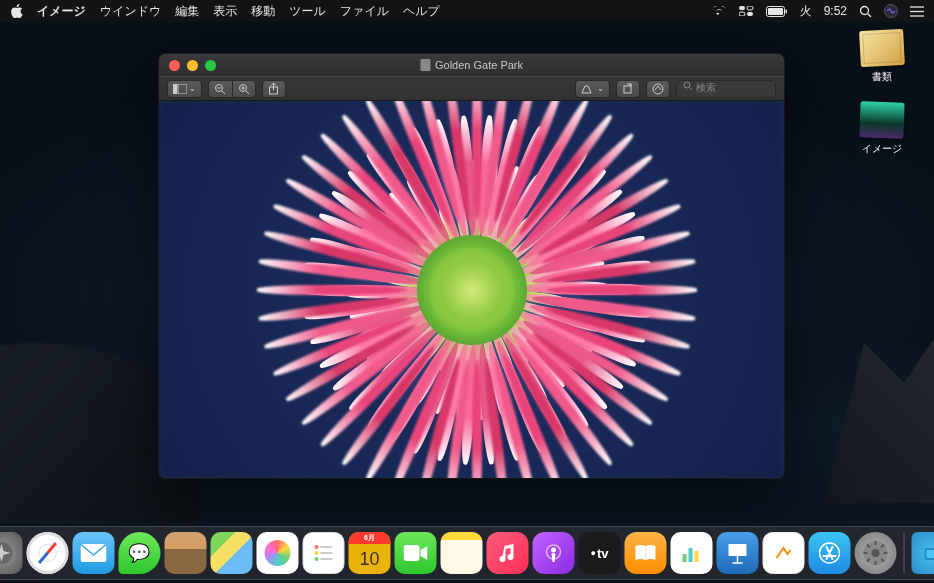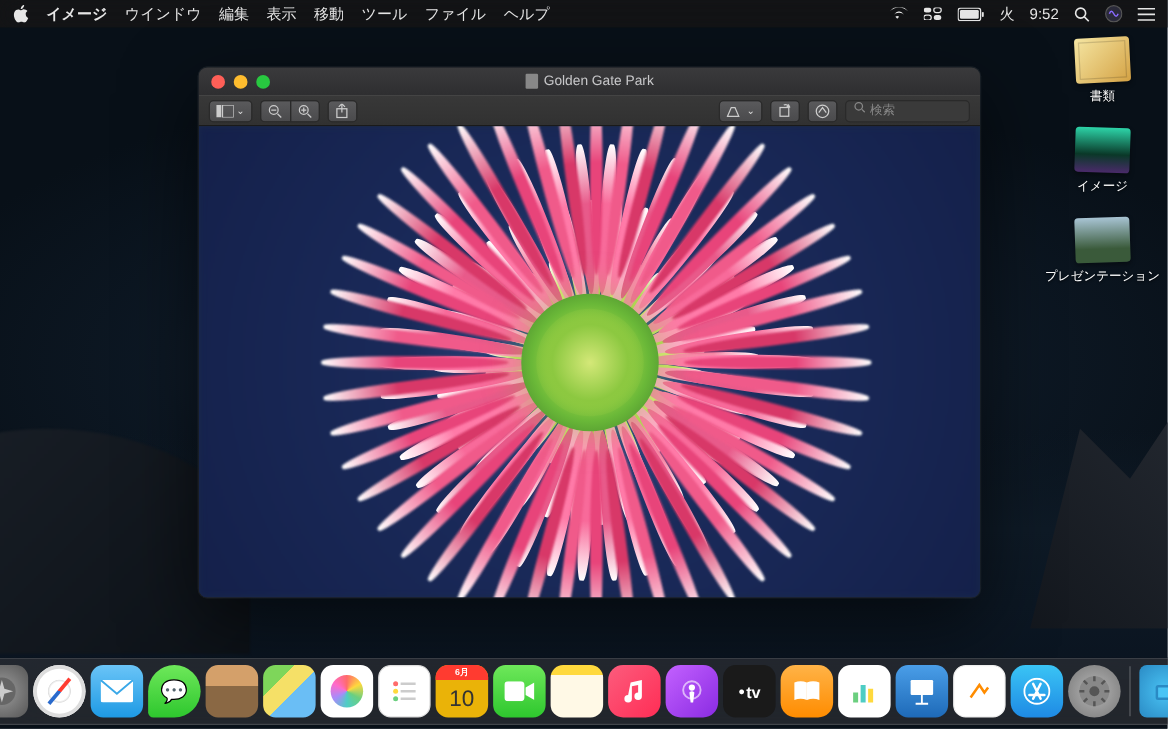--- a/index.html
+++ b/index.html
@@ -178,24 +178,20 @@
 </div>
 
 <div class="desktop-icons">
   <div class="desktop-icon">
     <div class="thumb docs"></div>
     <div class="label">書類</div>
   </div>
   <div class="desktop-icon">
     <div class="thumb images"></div>
     <div class="label">イメージ</div>
-  </div>
-  <div class="desktop-icon">
-    <div class="thumb pres"></div>
-    <div class="label">プレゼンテーション</div>
   </div>
 </div>
 
 <div class="window">
   <div class="titlebar">
     <div class="traffic-lights">
       <div class="tl red"></div>
       <div class="tl yellow"></div>
       <div class="tl green"></div>
     </div>

